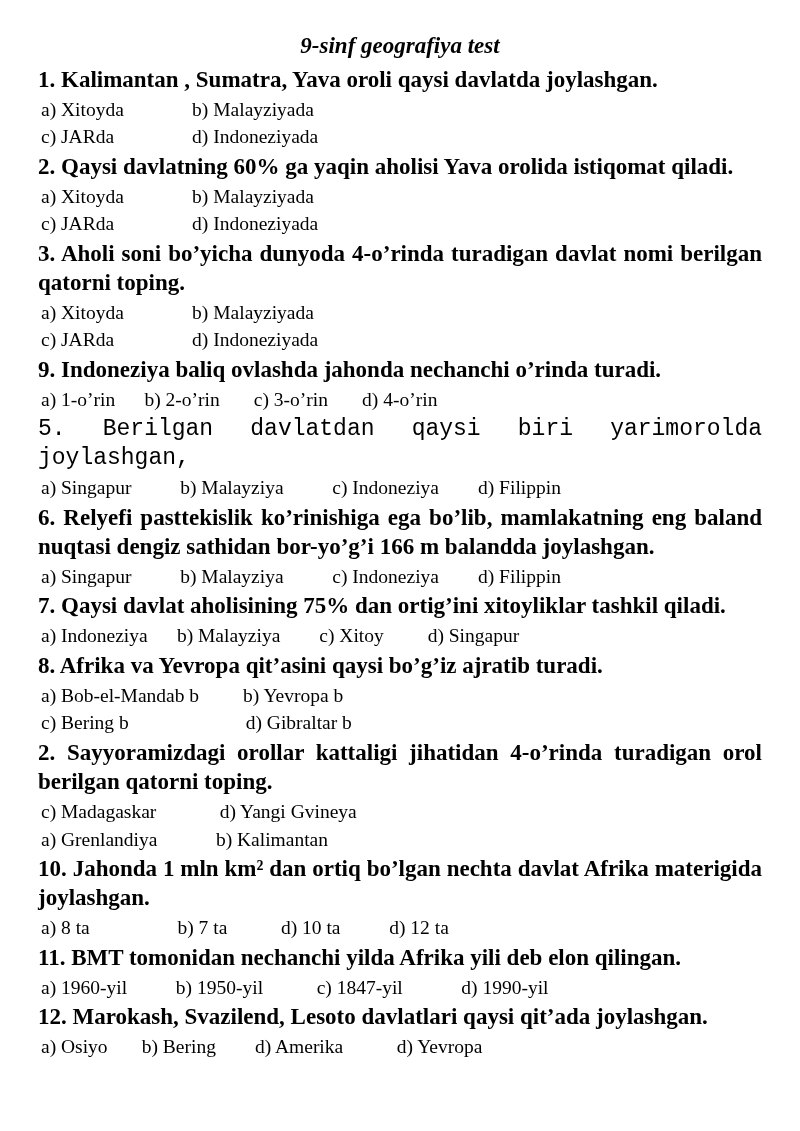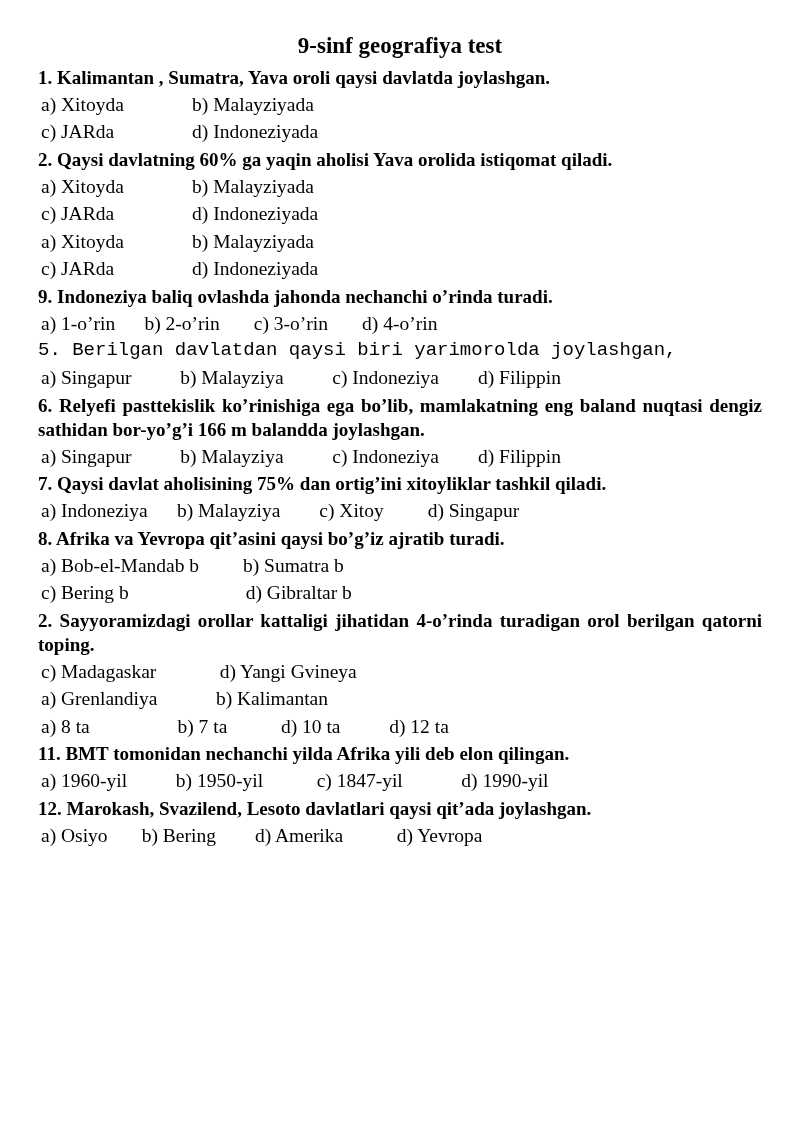--- a/index.html
+++ b/index.html
@@ -19,23 +19,24 @@
     height: 1131px;
     box-sizing: border-box;
     padding: 32px 38px 10px 38px;
   }
   .doc-title {
     text-align: center;
     font-size: 23px;
     font-weight: bold;
     margin: 0 0 6px 0;
     line-height: 1.2;
+    font-style: italic;
   }
   .q {
-    font-size: 19px;
+    font-size: 23px;
     font-weight: bold;
     line-height: 1.26;
     margin: 0;
     text-align: justify;
     text-justify: inter-word;
   }
   .q.plain {
     font-weight: normal;
     font-family: Liberation Mono, monospace;
   }
@@ -60,20 +61,21 @@
         <p class="q">1. Kalimantan , Sumatra, Yava oroli qaysi davlatda joylashgan.</p>
         <p class="opts">a) Xitoyda              b) Malayziyada</p>
         <p class="opts">c) JARda                d) Indoneziyada</p>
       </div>
       <div class="block">
         <p class="q">2. Qaysi davlatning 60% ga yaqin aholisi Yava orolida istiqomat qiladi.</p>
         <p class="opts">a) Xitoyda              b) Malayziyada</p>
         <p class="opts">c) JARda                d) Indoneziyada</p>
       </div>
       <div class="block">
+        <p class="q">3. Aholi soni bo’yicha dunyoda 4-o’rinda turadigan davlat nomi berilgan qatorni toping.</p>
         <p class="opts">a) Xitoyda              b) Malayziyada</p>
         <p class="opts">c) JARda                d) Indoneziyada</p>
       </div>
       <div class="block">
         <p class="q">9. Indoneziya baliq ovlashda jahonda nechanchi o’rinda turadi.</p>
         <p class="opts">a) 1-o’rin      b) 2-o’rin       c) 3-o’rin       d) 4-o’rin</p>
       </div>
       <div class="block">
         <p class="q plain">5. Berilgan davlatdan qaysi biri yarimorolda joylashgan,</p>
         <p class="opts">a) Singapur          b) Malayziya          c) Indoneziya        d) Filippin</p>
@@ -81,29 +83,30 @@
       <div class="block">
         <p class="q">6. Relyefi pasttekislik ko’rinishiga ega bo’lib, mamlakatning eng baland nuqtasi dengiz sathidan bor-yo’g’i 166 m balandda joylashgan.</p>
         <p class="opts">a) Singapur          b) Malayziya          c) Indoneziya        d) Filippin</p>
       </div>
       <div class="block">
         <p class="q">7. Qaysi davlat aholisining 75% dan ortig’ini xitoyliklar tashkil qiladi.</p>
         <p class="opts">a) Indoneziya      b) Malayziya        c) Xitoy         d) Singapur</p>
       </div>
       <div class="block">
         <p class="q">8.  Afrika va Yevropa qit’asini qaysi bo’g’iz ajratib turadi.</p>
-        <p class="opts">a) Bob-el-Mandab b         b) Sumatra b</p>
+        <p class="opts">a) Bob-el-Mandab b         b) Yevropa b</p>
         <p class="opts">c) Bering b                        d) Gibraltar b</p>
       </div>
       <div class="block">
         <p class="q">2. Sayyoramizdagi orollar kattaligi jihatidan 4-o’rinda turadigan orol berilgan qatorni toping.</p>
         <p class="opts">c) Madagaskar             d) Yangi Gvineya</p>
         <p class="opts">a) Grenlandiya            b) Kalimantan</p>
       </div>
       <div class="block">
+        <p class="q">10. Jahonda 1 mln km² dan ortiq bo’lgan nechta davlat Afrika materigida joylashgan.</p>
         <p class="opts">a) 8 ta                  b) 7 ta           d) 10 ta          d) 12 ta</p>
       </div>
       <div class="block">
         <p class="q">11. BMT tomonidan nechanchi yilda Afrika yili deb elon qilingan.</p>
         <p class="opts">a) 1960-yil          b) 1950-yil           c) 1847-yil            d) 1990-yil</p>
       </div>
       <div class="block">
         <p class="q">12. Marokash, Svazilend, Lesoto davlatlari qaysi qit’ada joylashgan.</p>
         <p class="opts">a) Osiyo       b) Bering        d) Amerika           d) Yevropa</p>
       </div>

